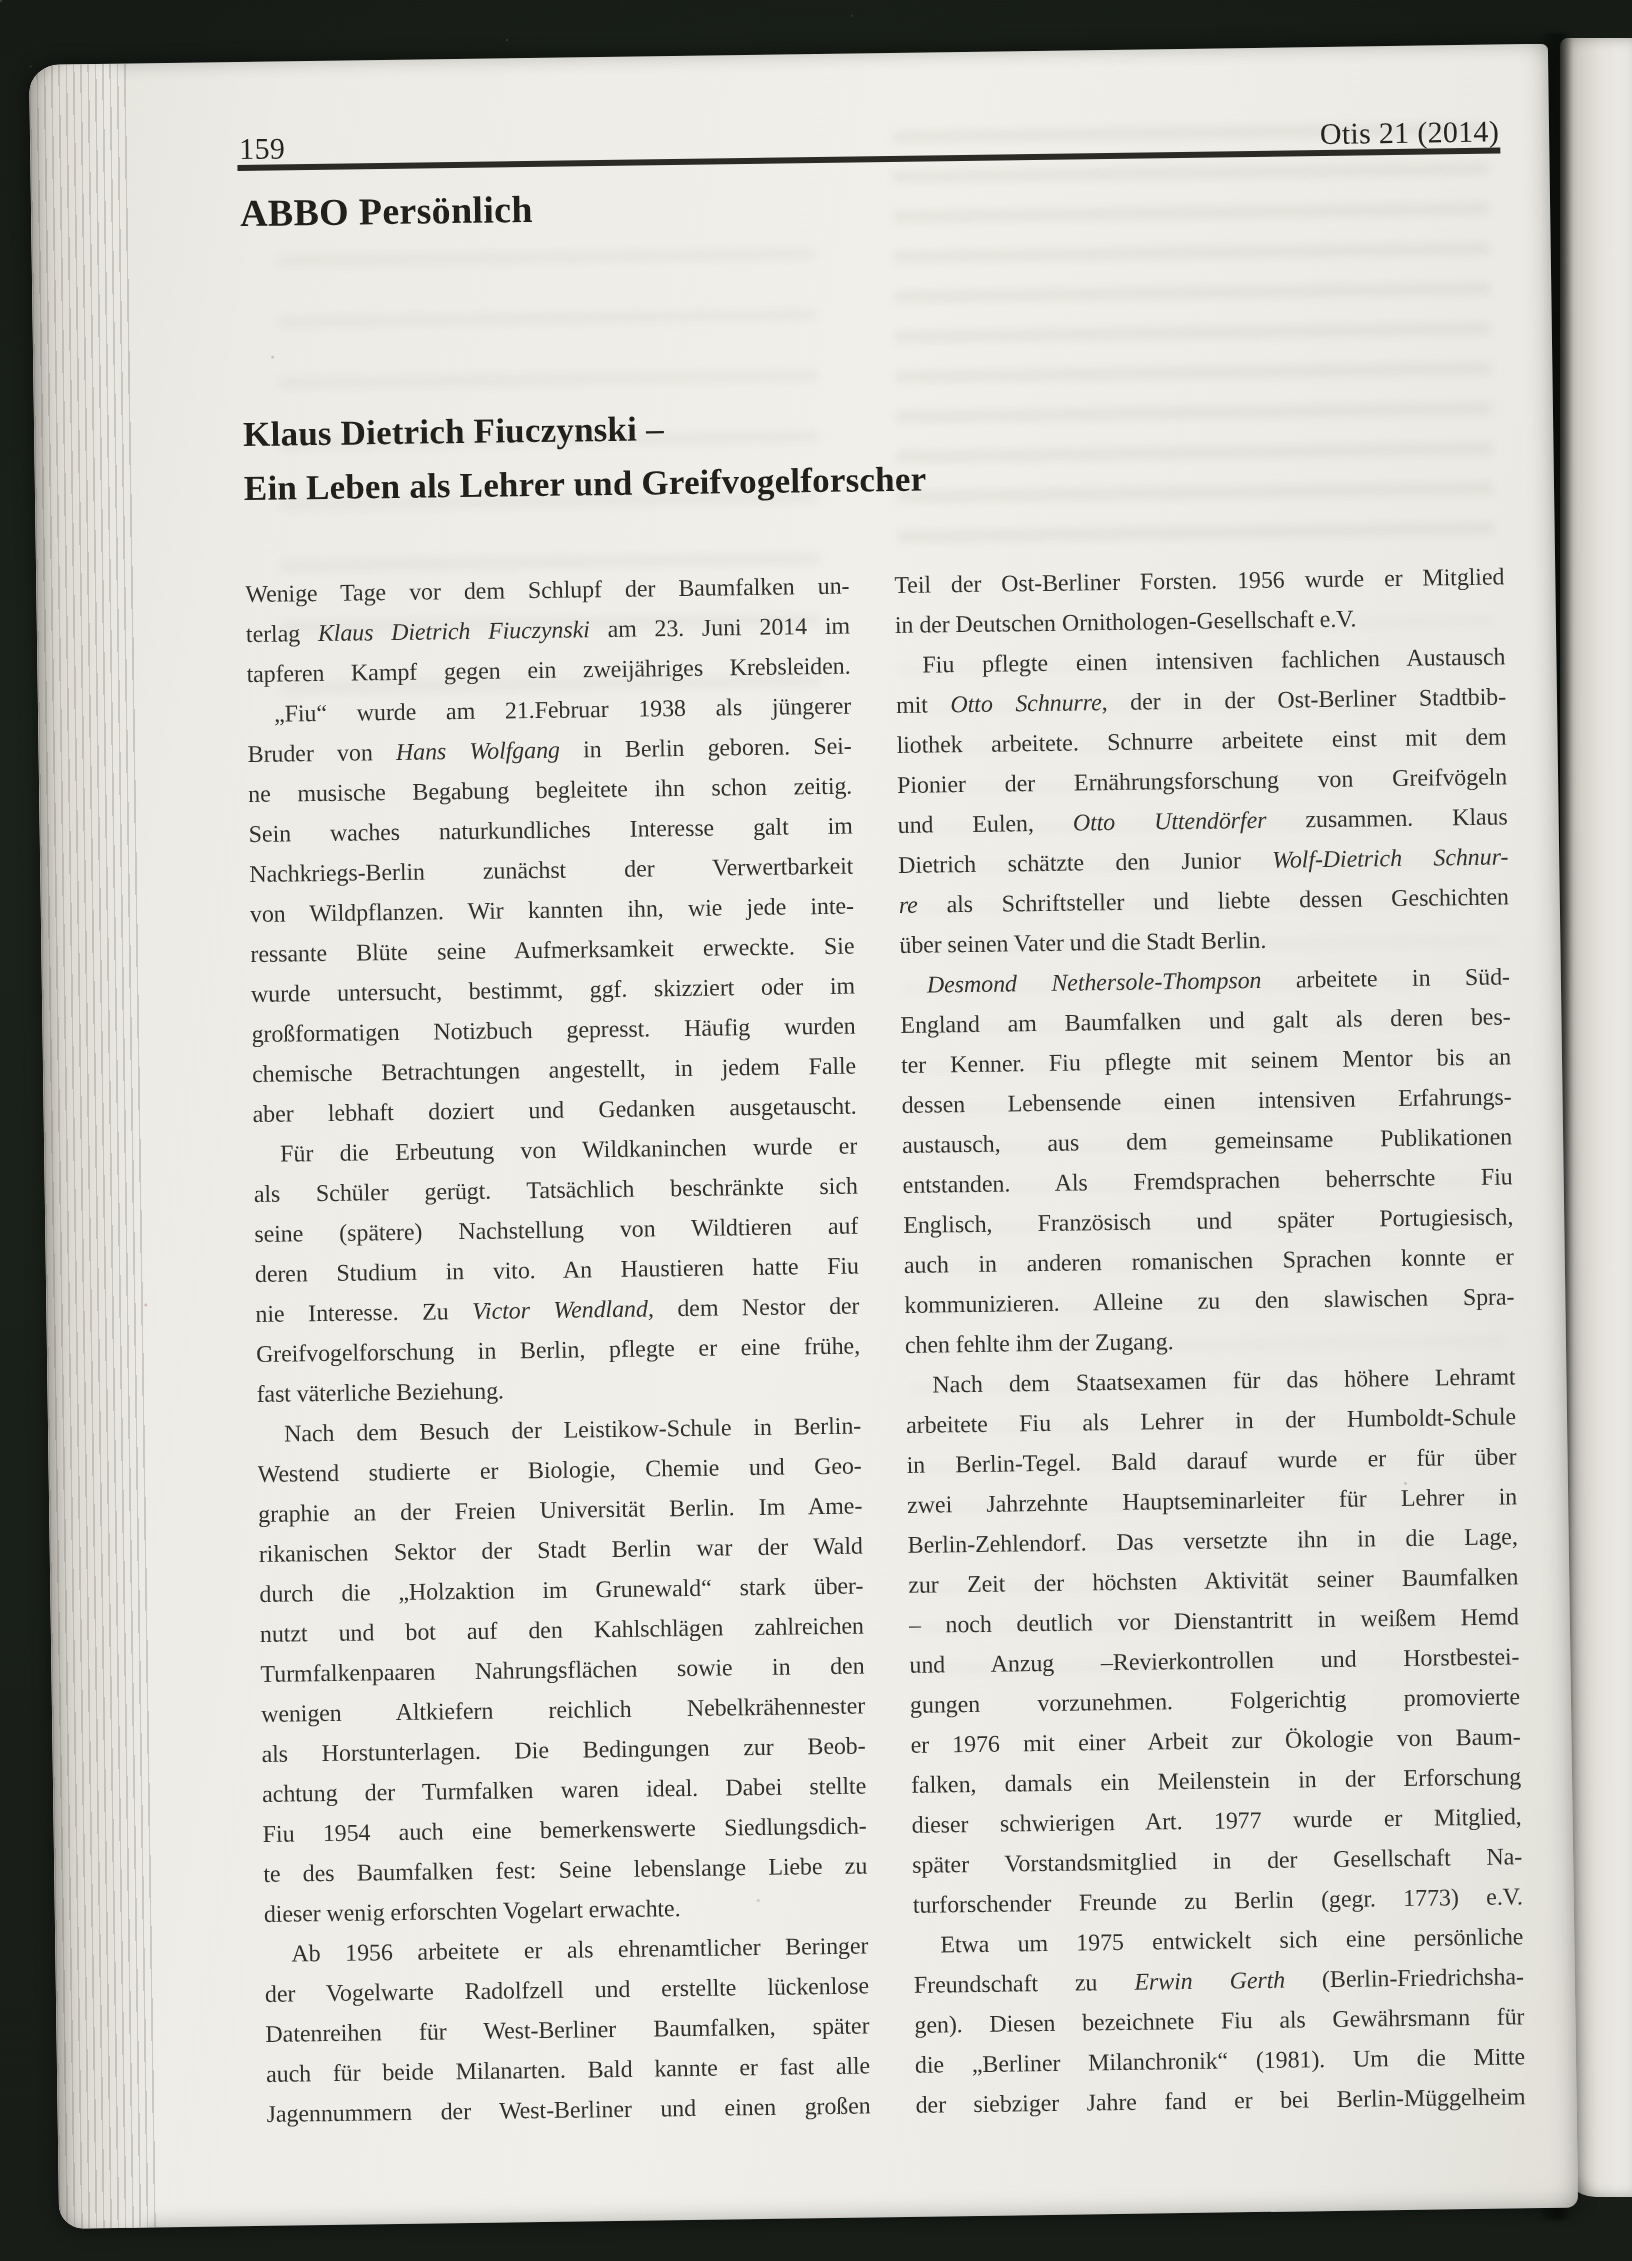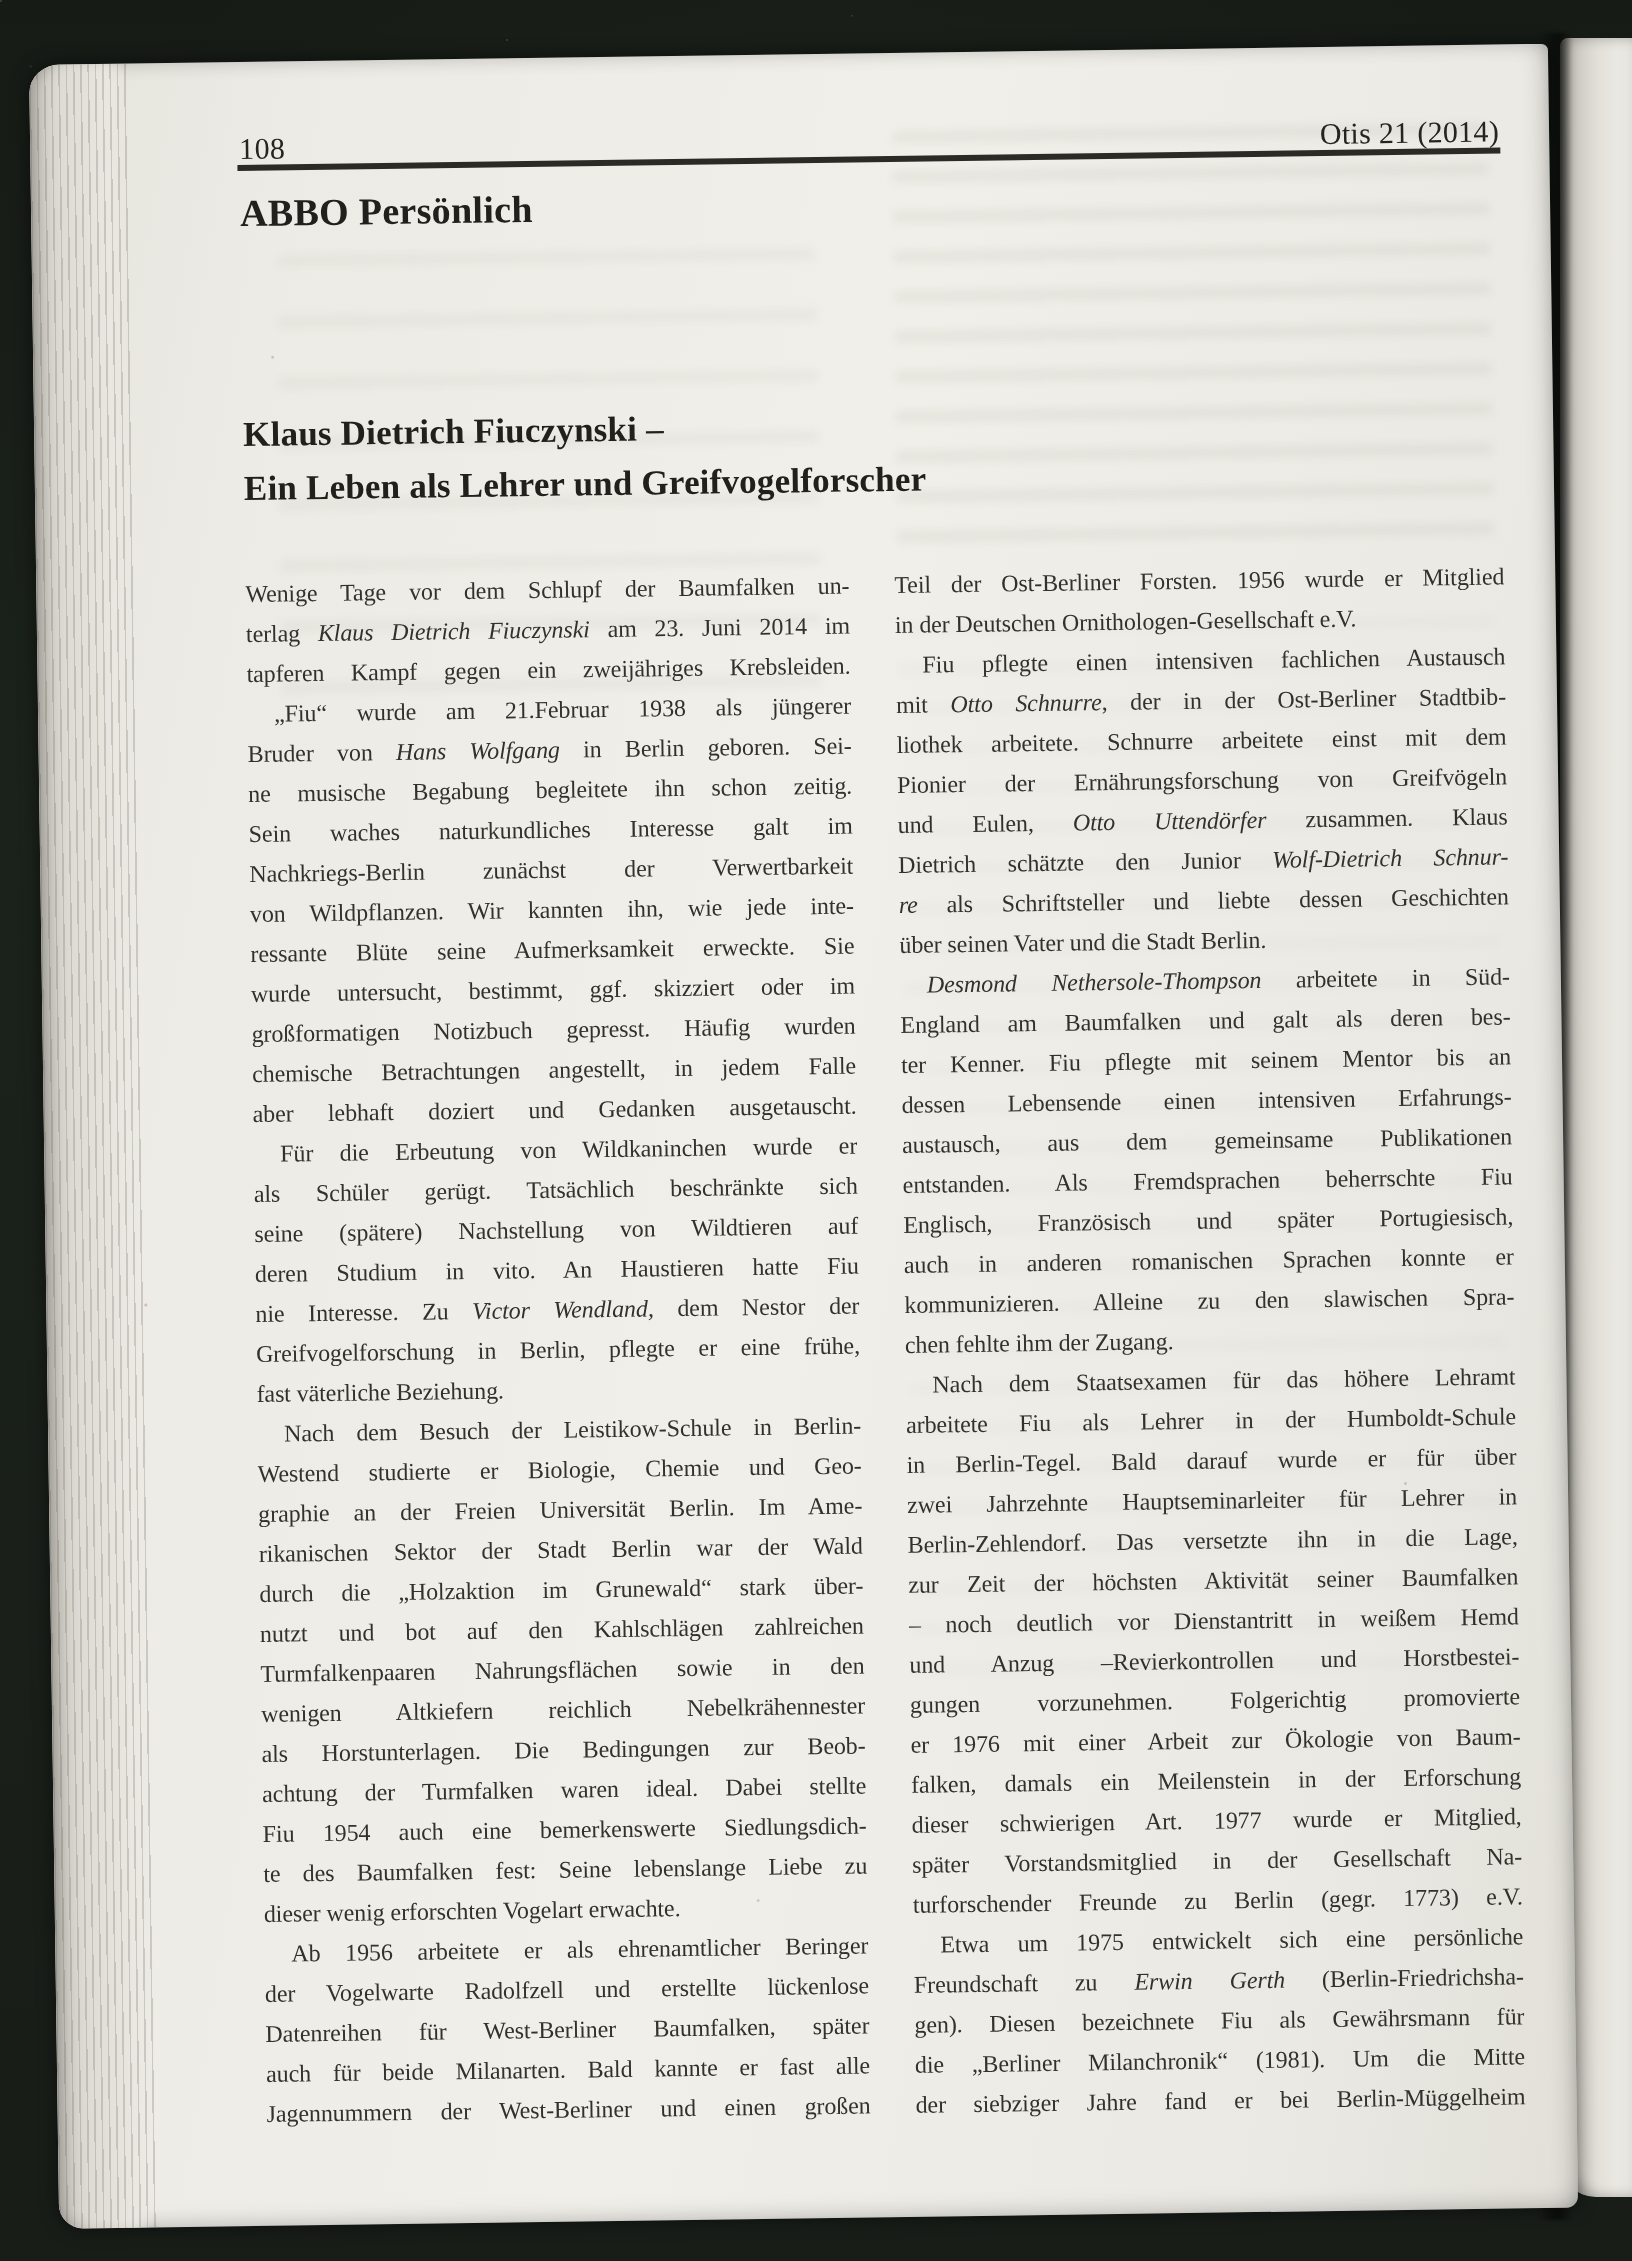--- a/index.html
+++ b/index.html
@@ -103,21 +103,21 @@
 <div class="page">
   <div class="edge-stack"></div>
   <div class="content">
 
     <div class="bleed bleed1"></div>
     <div class="bleed bleed2"></div>
     <div class="bleed bleed3"></div>
     <div class="paper-specks"></div>
 
     <div class="pagehead">
-      <span>108</span>
+      <span>159</span>
       <span>Otis 21 (2014)</span>
     </div>
     <div class="header-rule"></div>
 
     <h1 class="section-heading">ABBO Persönlich</h1>
 
     <h2 class="article-title">
       <span>Klaus Dietrich Fiuczynski –</span><br>
       <span>Ein Leben als Lehrer und Greifvogelforscher</span>
     </h2>

